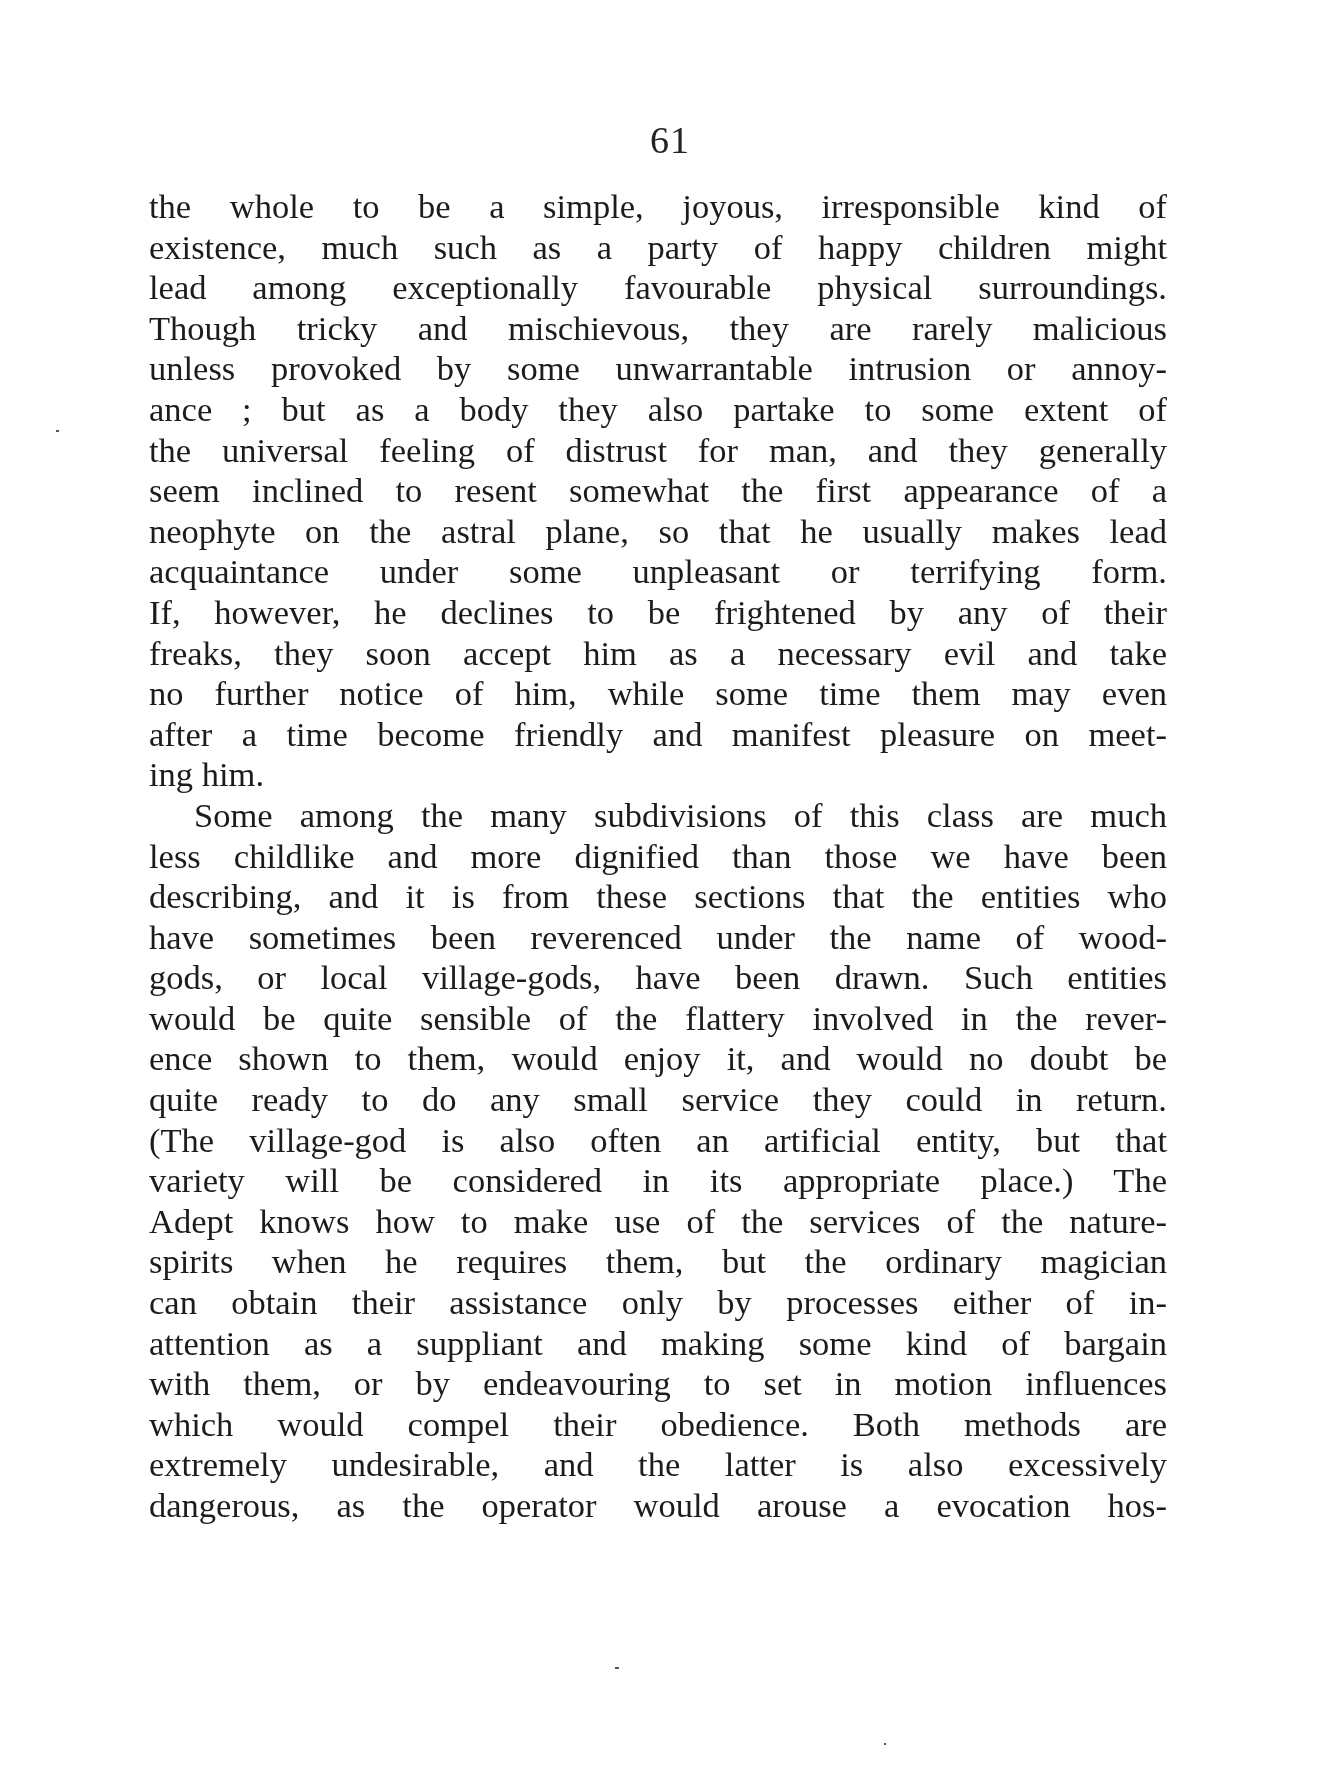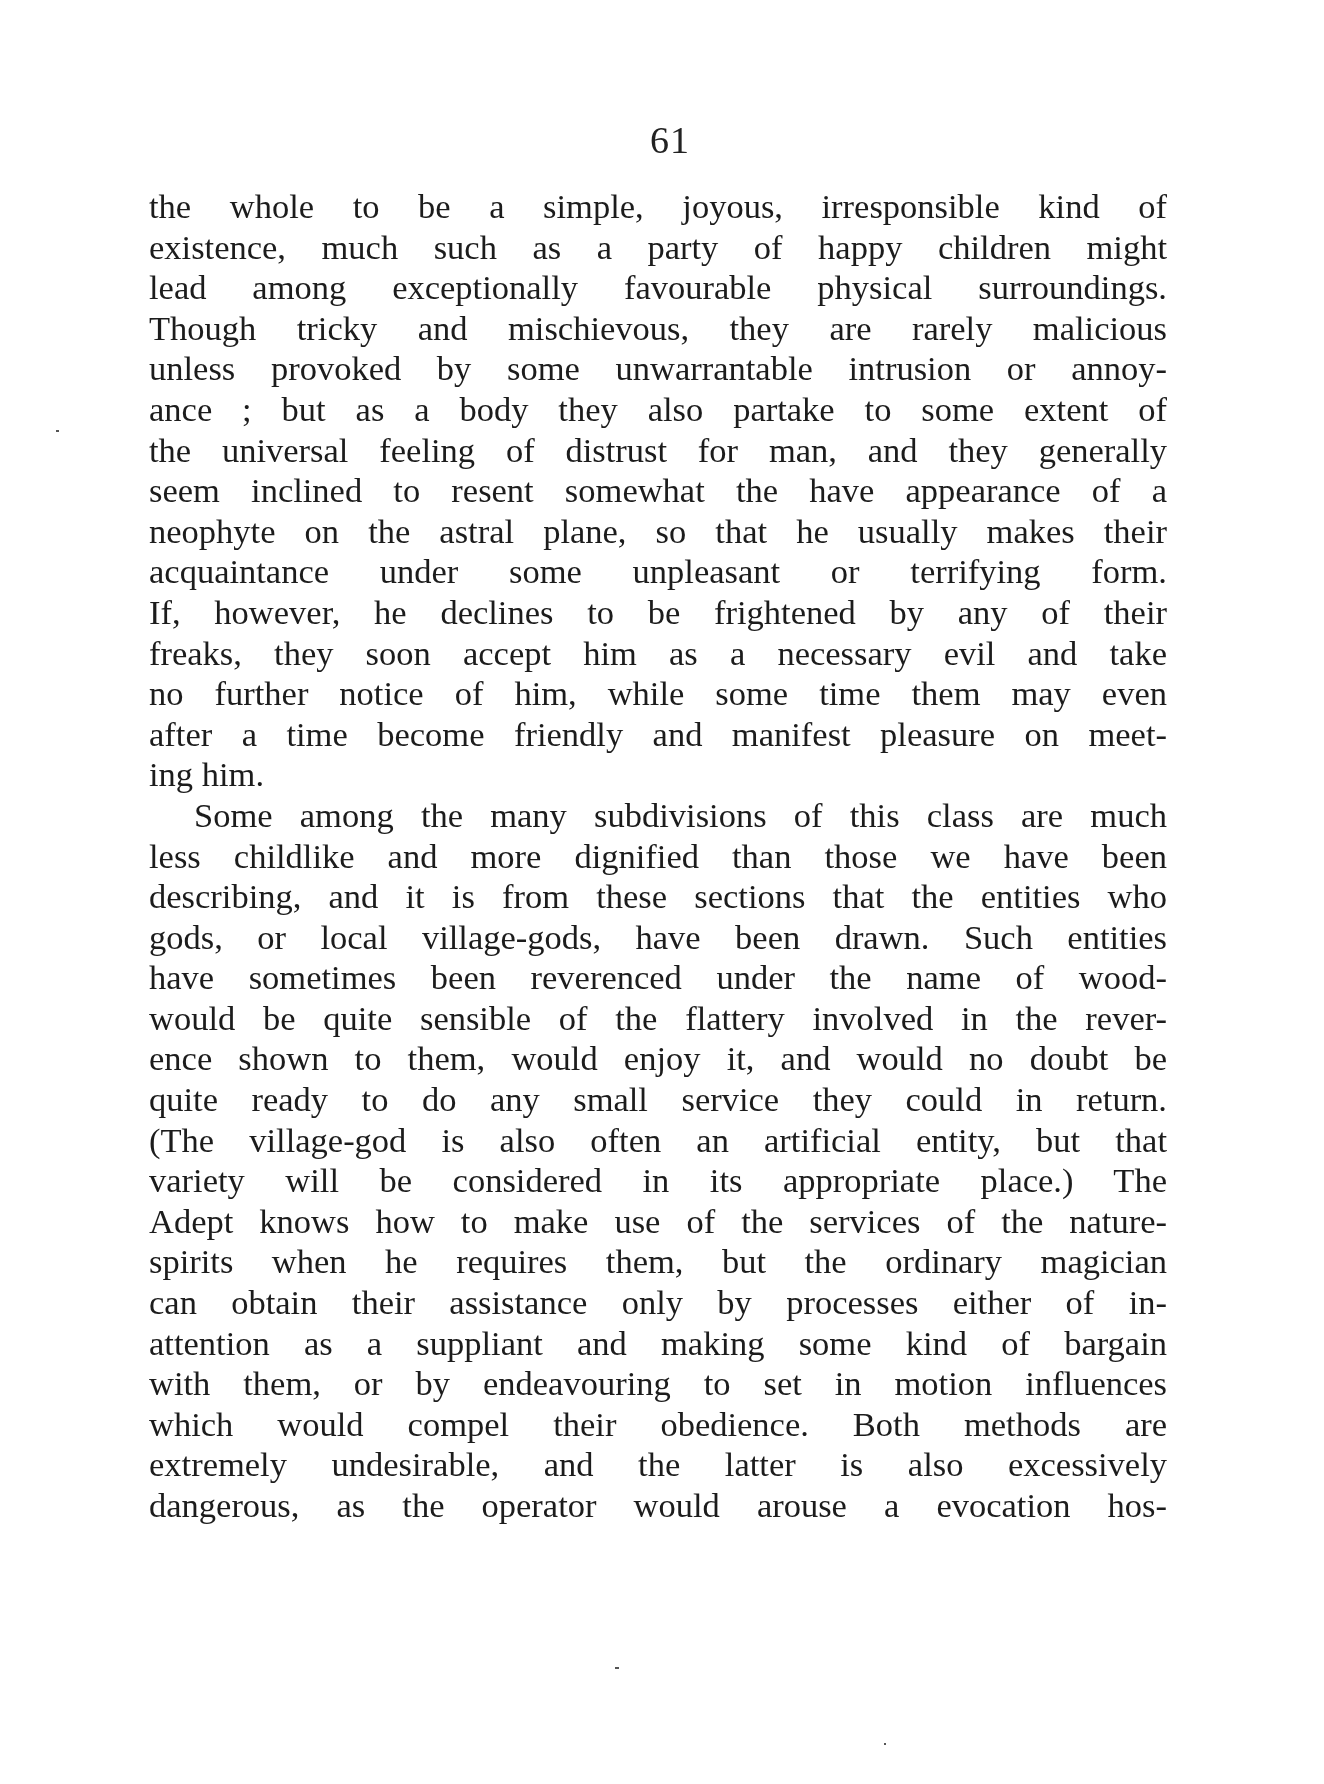--- a/index.html
+++ b/index.html
@@ -64,36 +64,36 @@
 <div class="body-text">
 
   <div>
     <span class="line">the whole to be a simple, joyous, irresponsible kind of</span>
     <span class="line">existence, much such as a party of happy children might</span>
     <span class="line">lead among exceptionally favourable physical surroundings.</span>
     <span class="line">Though tricky and mischievous, they are rarely malicious</span>
     <span class="line">unless provoked by some unwarrantable intrusion or annoy-</span>
     <span class="line">ance ; but as a body they also partake to some extent of</span>
     <span class="line">the universal feeling of distrust for man, and they generally</span>
-    <span class="line">seem inclined to resent somewhat the have appearance of a</span>
-    <span class="line">neophyte on the astral plane, so that he usually makes their</span>
+    <span class="line">seem inclined to resent somewhat the first appearance of a</span>
+    <span class="line">neophyte on the astral plane, so that he usually makes lead</span>
     <span class="line">acquaintance under some unpleasant or terrifying form.</span>
     <span class="line">If, however, he declines to be frightened by any of their</span>
     <span class="line">freaks, they soon accept him as a necessary evil and take</span>
     <span class="line">no further notice of him, while some time them may even</span>
     <span class="line">after a time become friendly and manifest pleasure on meet-</span>
     <span class="line last">ing him.</span>
   </div>
 
   <div>
     <span class="line indent">Some among the many subdivisions of this class are much</span>
     <span class="line">less childlike and more dignified than those we have been</span>
     <span class="line">describing, and it is from these sections that the entities who</span>
+    <span class="line">have sometimes been reverenced under the name of wood-</span>
     <span class="line">gods, or local village-gods, have been drawn.  Such entities</span>
-    <span class="line">have sometimes been reverenced under the name of wood-</span>
     <span class="line">would be quite sensible of the flattery involved in the rever-</span>
     <span class="line">ence shown to them, would enjoy it, and would no doubt be</span>
     <span class="line">quite ready to do any small service they could in return.</span>
     <span class="line">(The village-god is also often an artificial entity, but that</span>
     <span class="line">variety will be considered in its appropriate place.)  The</span>
     <span class="line">Adept knows how to make use of the services of the nature-</span>
     <span class="line">spirits when he requires them, but the ordinary magician</span>
     <span class="line">can obtain their assistance only by processes either of in-</span>
     <span class="line">attention as a suppliant and making some kind of bargain</span>
     <span class="line">with them, or by endeavouring to set in motion influences</span>

